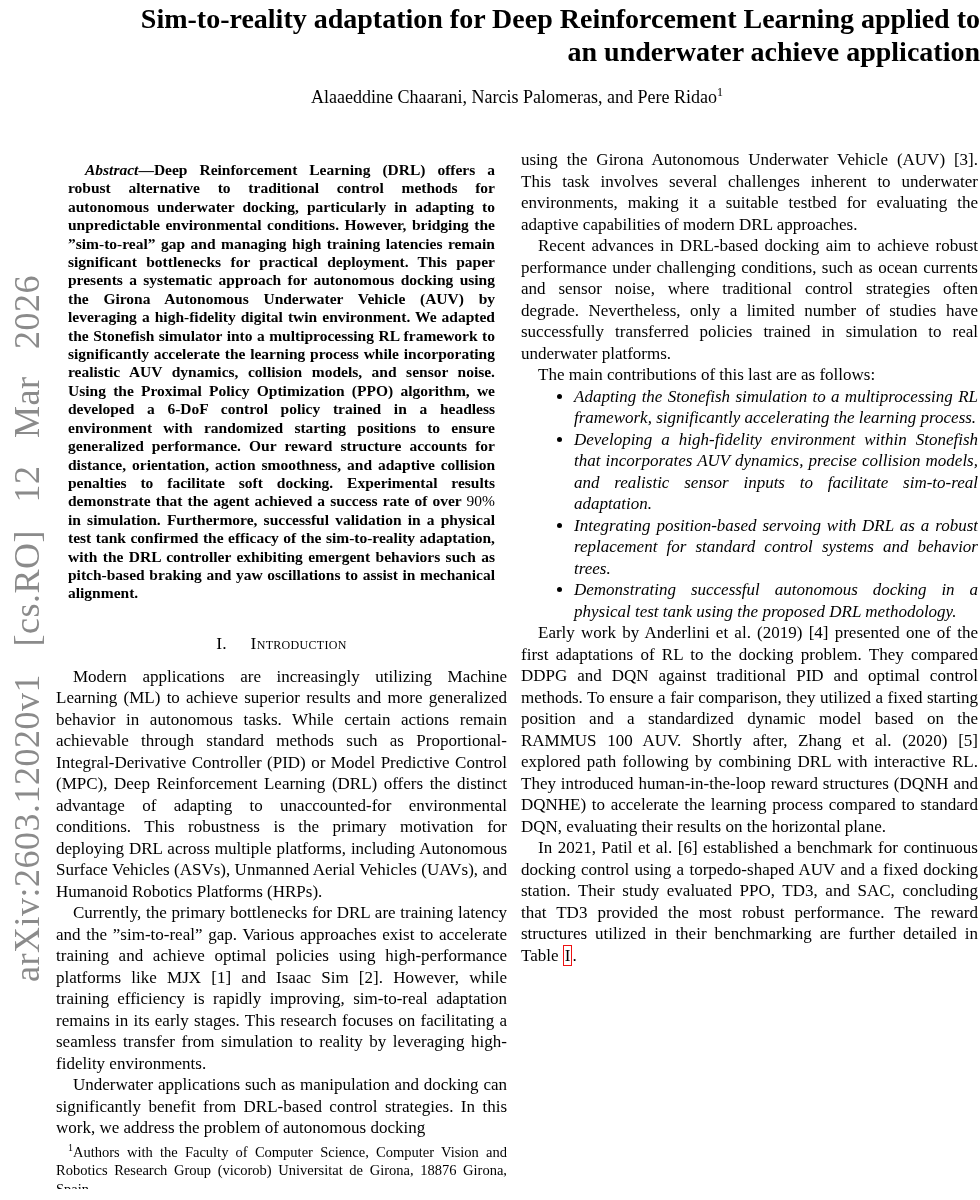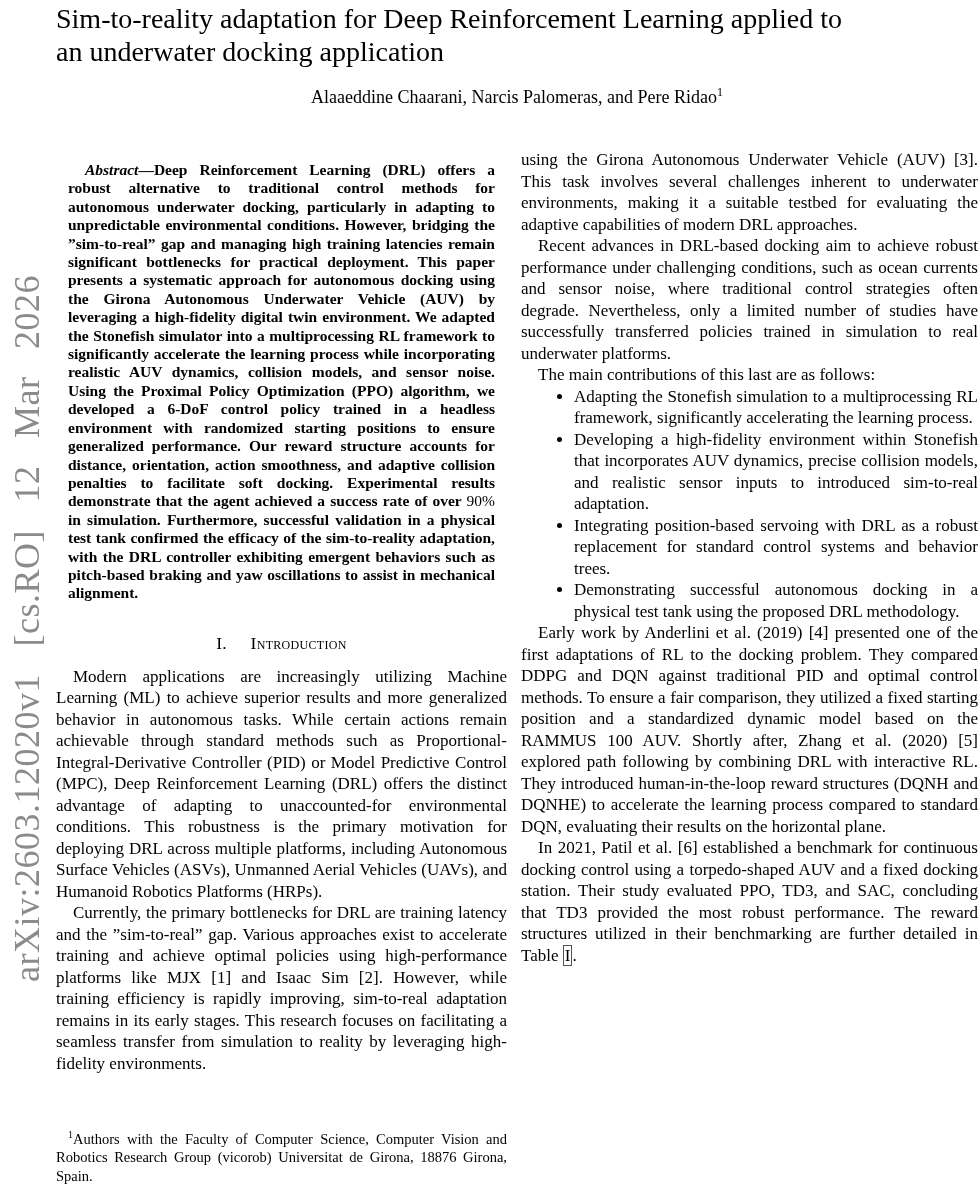--- a/index.html
+++ b/index.html
@@ -22,23 +22,23 @@
     white-space: nowrap;
     font-size: 36px;
     word-spacing: 18px;
     letter-spacing: 0.5px;
     color: #8b8b8b;
   }
   .content { padding: 2px 2px 0 56px; }
   .title {
     width: 924px;
     margin: 0 auto;
-    text-align: left;
+    text-align: right;
     font-size: 28px;
-    font-weight: 400;
+    font-weight: 700;
     line-height: 33px;
   }
   .authors {
     text-align: center;
     font-size: 18px;
     margin-top: 17px;
   }
   .authors sup { font-size: 12px; }
   .columns {
     display: flex;
@@ -80,20 +80,21 @@
     font-size: 17px;
     line-height: 21.5px;
     text-align: justify;
     text-indent: 17px;
     font-family: Liberation Serif, serif;
   }
   .noindent { text-indent: 0; }
   ul.contrib {
     margin: 0;
     padding: 0 0 0 53px;
+    font-style: italic;
   }
   ul.contrib li {
     font-size: 17px;
     line-height: 21.5px;
     text-align: justify;
   }
   .footnote {
     margin-top: auto;
     font-size: 14.5px;
     line-height: 18.5px;
@@ -114,49 +115,50 @@
 <body>
 
 <div class="page">
 
   <div class="watermark">arXiv:2603.12020v1 [cs.RO] 12 Mar 2026</div>
 
   <div class="content">
 
     <div class="title">
       <div>Sim-to-reality adaptation for Deep Reinforcement Learning applied to</div>
-      <div>an underwater docking application</div>
+      <div>an underwater achieve application</div>
     </div>
 
     <div class="authors"><span>Alaaeddine Chaarani, Narcis Palomeras, and Pere Ridao</span><sup>1</sup></div>
 
     <div class="columns">
 
       <div class="col-left">
 
         <p class="abstract"><span class="abstract-label">Abstract</span><span>—</span><span>Deep Reinforcement Learning (DRL) offers a robust alternative to traditional control methods for autonomous underwater docking, particularly in adapting to unpredictable environmental conditions. However, bridging the ”sim-to-real” gap and managing high training latencies remain significant bottlenecks for practical deployment. This paper presents a systematic approach for autonomous docking using the Girona Autonomous Underwater Vehicle (AUV) by leveraging a high-fidelity digital twin environment. We adapted the Stonefish simulator into a multiprocessing RL framework to significantly accelerate the learning process while incorporating realistic AUV dynamics, collision models, and sensor noise. Using the Proximal Policy Optimization (PPO) algorithm, we developed a 6-DoF control policy trained in a headless environment with randomized starting positions to ensure generalized performance. Our reward structure accounts for distance, orientation, action smoothness, and adaptive collision penalties to facilitate soft docking. Experimental results demonstrate that the agent achieved a success rate of over </span><span class="math-num">90%</span><span> in simulation. Furthermore, successful validation in a physical test tank confirmed the efficacy of the sim-to-reality adaptation, with the DRL controller exhibiting emergent behaviors such as pitch-based braking and yaw oscillations to assist in mechanical alignment.</span></p>
 
         <h2 class="sec-heading"><span>I.</span><span class="sc">Introduction</span></h2>
 
         <p class="bp">Modern applications are increasingly utilizing Machine Learning (ML) to achieve superior results and more generalized behavior in autonomous tasks. While certain actions remain achievable through standard methods such as Proportional-Integral-Derivative Controller (PID) or Model Predictive Control (MPC), Deep Reinforcement Learning (DRL) offers the distinct advantage of adapting to unaccounted-for environmental conditions. This robustness is the primary motivation for deploying DRL across multiple platforms, including Autonomous Surface Vehicles (ASVs), Unmanned Aerial Vehicles (UAVs), and Humanoid Robotics Platforms (HRPs).</p>
         <p class="bp">Currently, the primary bottlenecks for DRL are training latency and the ”sim-to-real” gap. Various approaches exist to accelerate training and achieve optimal policies using high-performance platforms like MJX [1] and Isaac Sim [2]. However, while training efficiency is rapidly improving, sim-to-real adaptation remains in its early stages. This research focuses on facilitating a seamless transfer from simulation to reality by leveraging high-fidelity environments.</p>
+        <p class="bp">Underwater applications such as manipulation and docking can significantly benefit from DRL-based control strategies. In this work, we address the problem of autonomous docking</p>
 
         <div class="footnote"><sup>1</sup><span>Authors with the Faculty of Computer Science, Computer Vision and Robotics Research Group (vicorob) Universitat de Girona, 18876 Girona, Spain.</span></div>
 
       </div>
 
       <div class="col-right">
 
         <p class="bp noindent">using the Girona Autonomous Underwater Vehicle (AUV) [3]. This task involves several challenges inherent to underwater environments, making it a suitable testbed for evaluating the adaptive capabilities of modern DRL approaches.</p>
         <p class="bp">Recent advances in DRL-based docking aim to achieve robust performance under challenging conditions, such as ocean currents and sensor noise, where traditional control strategies often degrade. Nevertheless, only a limited number of studies have successfully transferred policies trained in simulation to real underwater platforms.</p>
         <p class="bp">The main contributions of this last are as follows:</p>
 
         <ul class="contrib">
           <li>Adapting the Stonefish simulation to a multiprocessing RL framework, significantly accelerating the learning process.</li>
-          <li>Developing a high-fidelity environment within Stonefish that incorporates AUV dynamics, precise collision models, and realistic sensor inputs to introduced sim-to-real adaptation.</li>
+          <li>Developing a high-fidelity environment within Stonefish that incorporates AUV dynamics, precise collision models, and realistic sensor inputs to facilitate sim-to-real adaptation.</li>
           <li>Integrating position-based servoing with DRL as a robust replacement for standard control systems and behavior trees.</li>
           <li>Demonstrating successful autonomous docking in a physical test tank using the proposed DRL methodology.</li>
         </ul>
 
 
         <p class="bp">Early work by Anderlini et al. (2019) [4] presented one of the first adaptations of RL to the docking problem. They compared DDPG and DQN against traditional PID and optimal control methods. To ensure a fair comparison, they utilized a fixed starting position and a standardized dynamic model based on the RAMMUS 100 AUV. Shortly after, Zhang et al. (2020) [5] explored path following by combining DRL with interactive RL. They introduced human-in-the-loop reward structures (DQNH and DQNHE) to accelerate the learning process compared to standard DQN, evaluating their results on the horizontal plane.</p>
         <p class="bp"><span>In 2021, Patil et al. [6] established a benchmark for continuous docking control using a torpedo-shaped AUV and a fixed docking station. Their study evaluated PPO, TD3, and SAC, concluding that TD3 provided the most robust performance. The reward structures utilized in their benchmarking are further detailed in Table </span><a class="refbox">I</a><span>.</span></p>
 
       </div>
 

